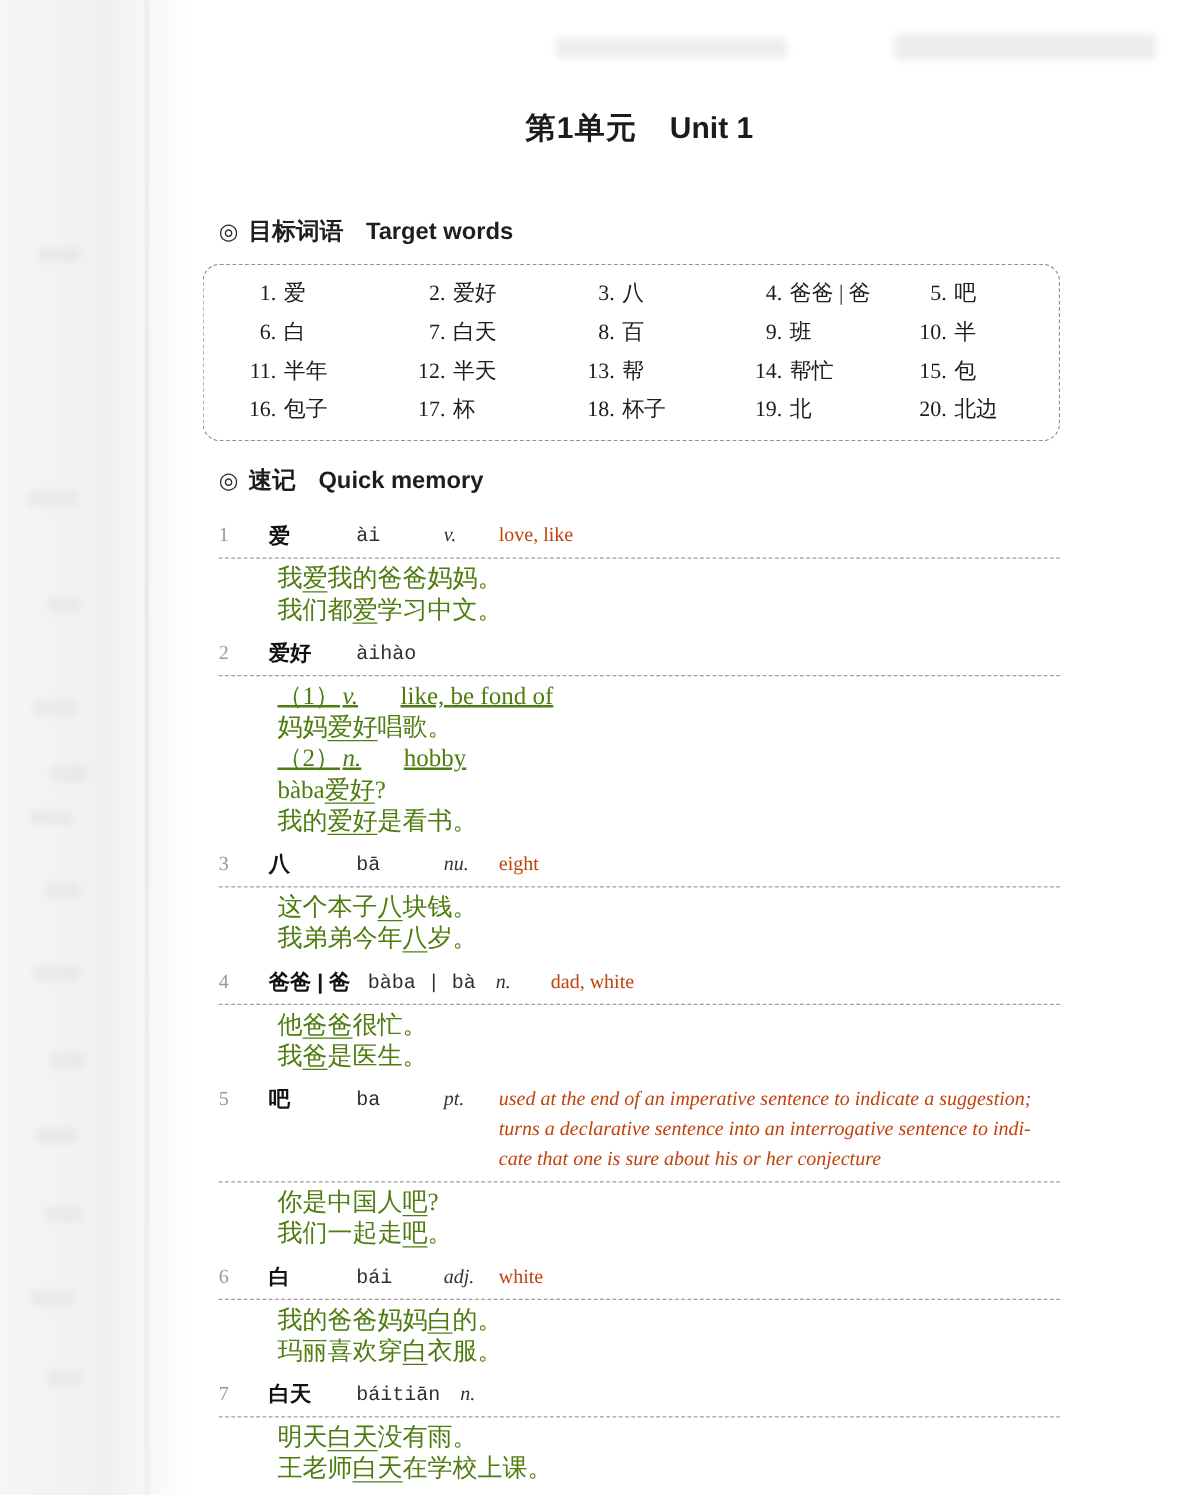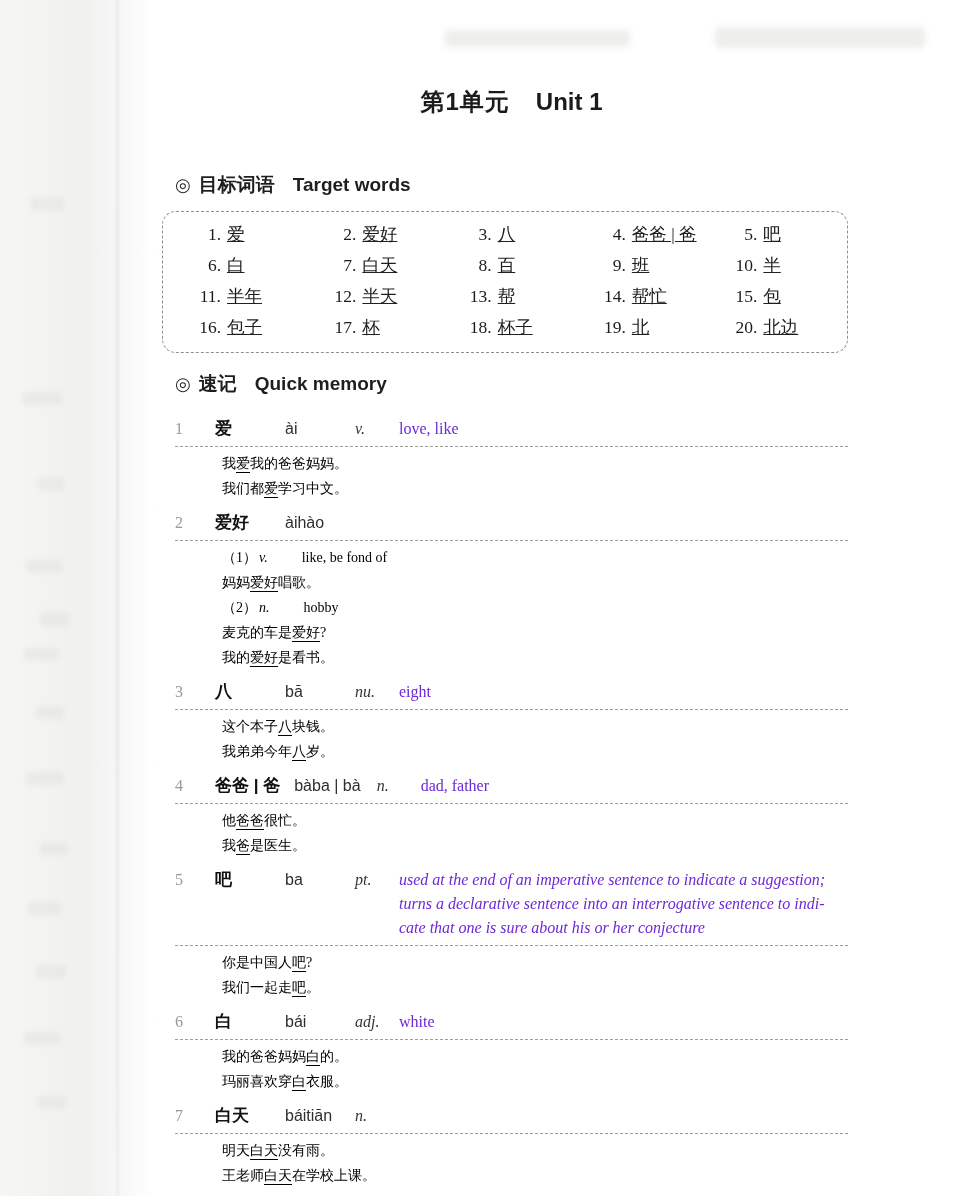--- a/index.html
+++ b/index.html
@@ -26,43 +26,43 @@
   .page-title .en{margin-left:26px;letter-spacing:0;}
 
   .section-head{margin-top:54px;
     font-family:"Liberation Sans","DejaVu Sans",sans-serif;
     font-weight:700;font-size:19px;color:#1e1e1e;}
   .section-head .icon{font-weight:400;font-size:18px;margin-right:8px;color:#2a2a2a;}
   .section-head .en{margin-left:18px;}
   .section-head.qm{margin-top:18px;}
 
   .words-box{margin:13px 0 0 -13px;border:1.6px dashed #8f8f8f;border-radius:14px;
-    padding:9px 30px 11px 30px;text-decoration:underline;}
+    padding:9px 30px 11px 30px;}
   .words-grid{display:grid;grid-template-columns:1.05fr 1.05fr 1.04fr 1.02fr .68fr;
     row-gap:4px;line-height:27px;font-size:17.5px;color:#1c1c1c;}
   .witem{white-space:nowrap;}
   .witem .n{display:inline-block;min-width:28px;text-align:right;}
   .witem .w{margin-left:6px;}
 
   #entries{margin-top:20px;}
   .entry{margin-top:4px;}
   .eh{display:flex;align-items:flex-start;line-height:24px;padding:0 0 3px 0;}
   .eh .num{width:40px;flex:0 0 40px;color:#999;font-size:16px;}
   .eh .word{min-width:56px;margin-right:14px;
     font-family:"Liberation Sans","DejaVu Sans",sans-serif;
     font-weight:700;font-size:17px;color:#111;white-space:nowrap;}
   .eh .py{min-width:54px;margin-right:16px;
-    font-family:Liberation Sans, sans-serif;
+    font-family:Liberation Mono, monospace;
     font-size:16px;color:#2e2e2e;white-space:nowrap;}
   .eh .pos{min-width:44px;font-style:italic;font-size:16px;color:#333;}
-  .eh .mean{flex:1;font-size:16px;color:#6d28d9;}
+  .eh .mean{flex:1;font-size:16px;color:#c2410c;}
   .eh .mean .mline{display:block;font-style:italic;line-height:24px;}
   .sep{border-top:1.4px dashed #9d9d9d;margin:2px 0 0 0;}
-  .ebody{padding:4px 0 6px 47px;line-height:25px;font-size:14px;color:#000000;}
-  .ebody .sense{line-height:25px;}
+  .ebody{padding:4px 0 6px 47px;line-height:25px;font-size:20px;color:#4d7c0f;}
+  .ebody .sense{line-height:25px;text-decoration:underline;}
   .ebody .sense .pos{font-style:italic;margin-left:2px;}
   .ebody .sense .gloss{margin-left:34px;}
   .u{text-decoration:underline;text-underline-offset:4px;text-decoration-thickness:1px;}
 </style>
 </head>
 <body>
 
 <div class="scan-left"></div>
 <div class="page-edge"></div>
 <div class="ghost band" style="left:445px;top:30px;width:185px;height:17px;"></div>
@@ -133,21 +133,21 @@
         <div class="eh">
           <span class="num">2</span>
           <span class="word">爱好</span>
           <span class="py">àihào</span>
         </div>
         <div class="sep"></div>
         <div class="ebody">
           <div class="sense"><span class="label">（1）</span><span class="pos">v.</span><span class="gloss">like, be fond of</span></div>
           <div class="example"><span>妈妈</span><span class="u">爱好</span><span>唱歌。</span></div>
           <div class="sense"><span class="label">（2）</span><span class="pos">n.</span><span class="gloss">hobby</span></div>
-          <div class="example"><span>麦克的车是</span><span class="u">爱好</span><span>?</span></div>
+          <div class="example"><span>bàba</span><span class="u">爱好</span><span>?</span></div>
           <div class="example"><span>我的</span><span class="u">爱好</span><span>是看书。</span></div>
         </div>
       </div>
       <div class="entry">
         <div class="eh">
           <span class="num">3</span>
           <span class="word">八</span>
           <span class="py">bā</span>
           <span class="pos">nu.</span>
           <span class="mean">eight</span>
@@ -157,21 +157,21 @@
           <div class="example"><span>这个本子</span><span class="u">八</span><span>块钱。</span></div>
           <div class="example"><span>我弟弟今年</span><span class="u">八</span><span>岁。</span></div>
         </div>
       </div>
       <div class="entry">
         <div class="eh">
           <span class="num">4</span>
           <span class="word">爸爸 | 爸</span>
           <span class="py">bàba | bà</span>
           <span class="pos">n.</span>
-          <span class="mean">dad, father</span>
+          <span class="mean">dad, white</span>
         </div>
         <div class="sep"></div>
         <div class="ebody">
           <div class="example"><span>他</span><span class="u">爸爸</span><span>很忙。</span></div>
           <div class="example"><span>我</span><span class="u">爸</span><span>是医生。</span></div>
         </div>
       </div>
       <div class="entry">
         <div class="eh">
           <span class="num">5</span>

